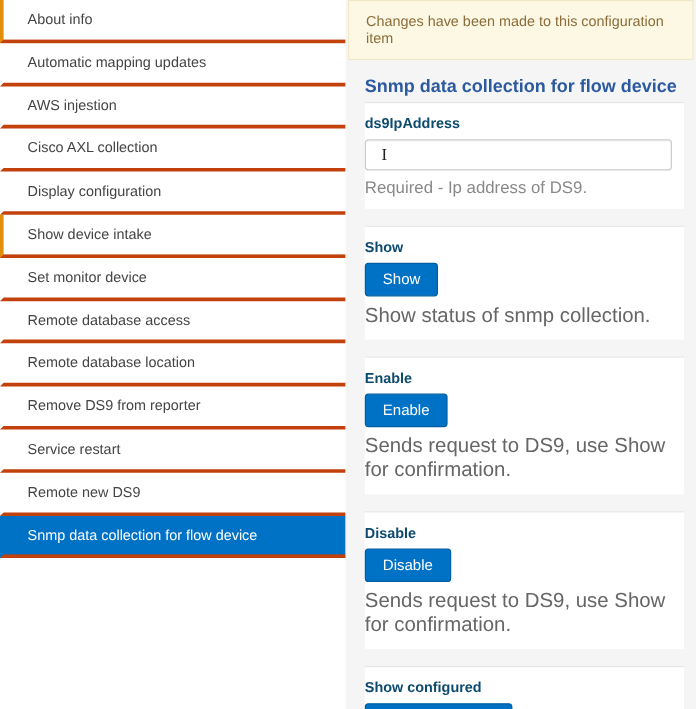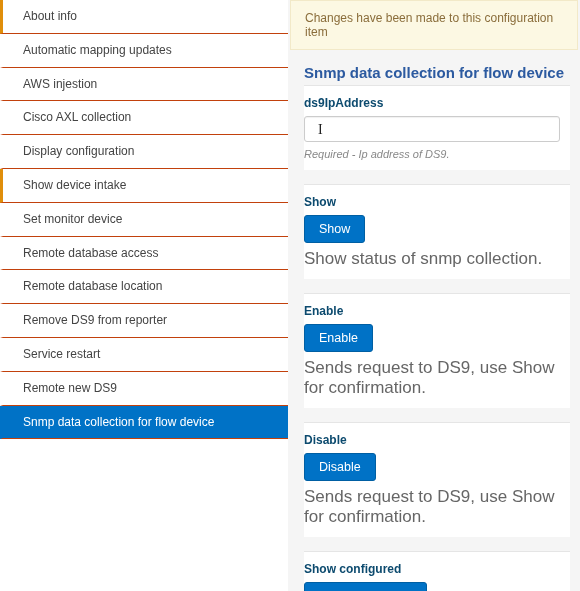--- a/index.html
+++ b/index.html
@@ -15,21 +15,21 @@
   }
   .sidebar {
     width: 288px;
     background: #fff;
     padding: 0;
     flex-shrink: 0;
   }
   .sidebar-item {
     display: block;
     padding: 8px 12px 8px 20px;
-    border-bottom: 1px solid #c2410c;
+    border-bottom: 3px solid #c2410c;
     border-left: 3px solid transparent;
     cursor: pointer;
     color: #444;
     font-size: 12px;
     line-height: 1.4;
   }
   .sidebar-item.accent {
     border-left-color: #e08e0b;
   }
   .sidebar-item.active {
@@ -84,22 +84,21 @@
     width: 100%;
     border: 1px solid #ccc;
     border-radius: 3px;
     height: 26px;
     padding: 3px 6px;
     font-size: 12px;
     box-shadow: inset 0 1px 1px rgba(0,0,0,0.06);
   }
   .help {
     color: #888;
-    font-style: italic;
-    font-size: 11px;
+    font-size: 14px;
     margin-top: 6px;
   }
   .desc {
     color: #666;
     font-size: 17px;
     margin-top: 6px;
   }
   .btn {
     background: #0072c6;
     color: #fff;

